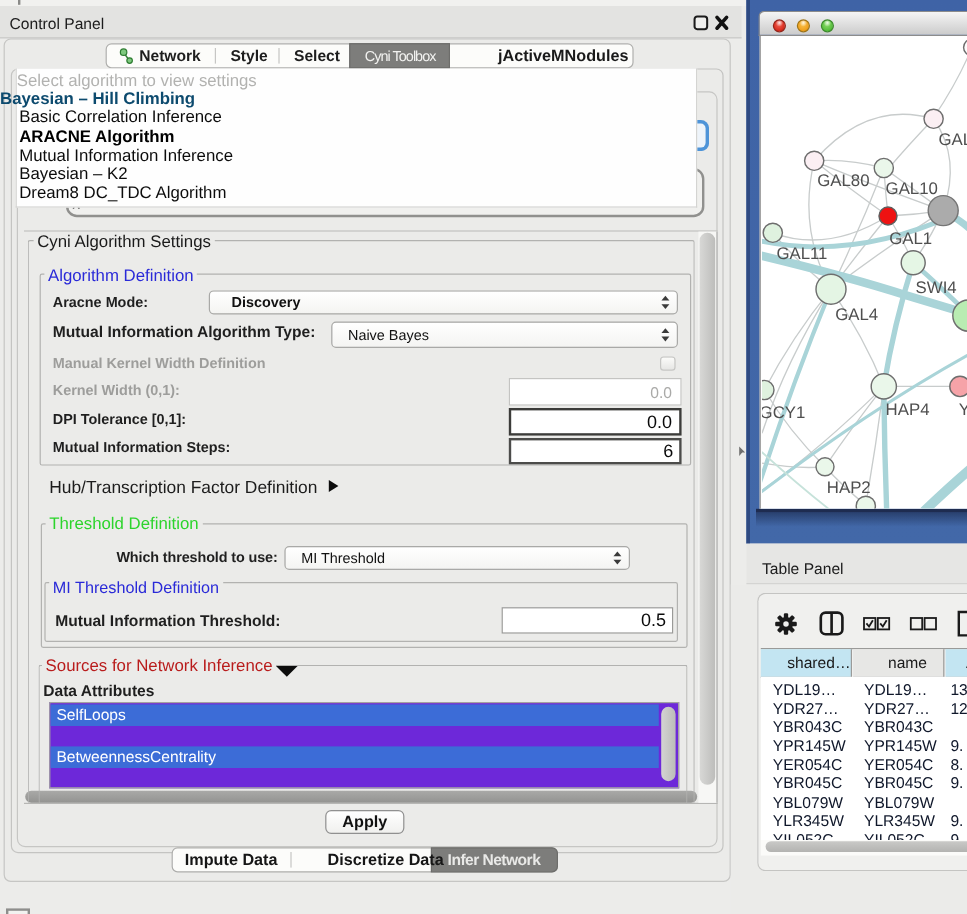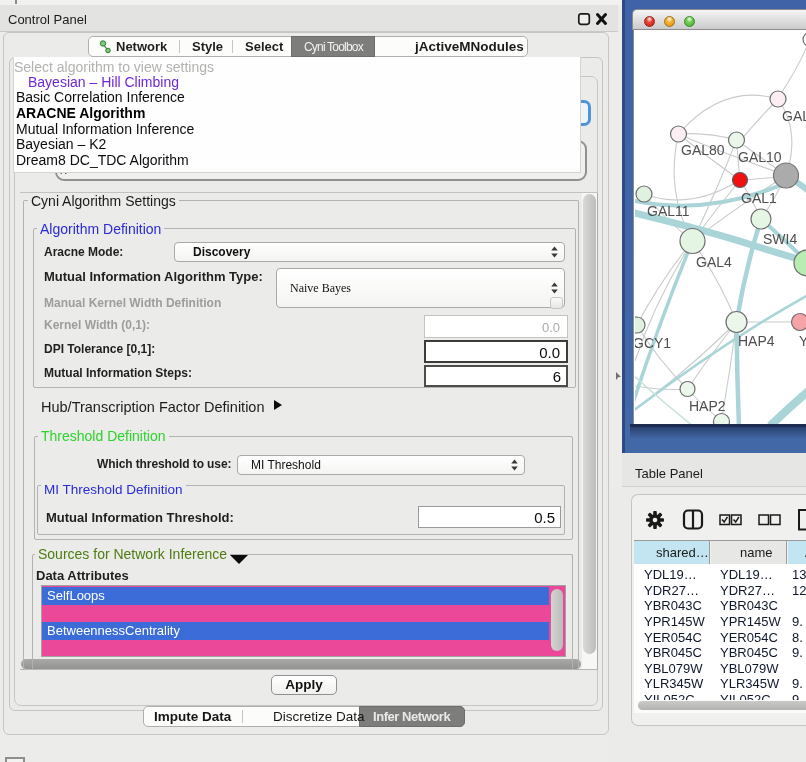--- a/index.html
+++ b/index.html
@@ -45,21 +45,21 @@
   <circle cx="9" cy="10.5" r="2.3" fill="#7ec97e" stroke="#2e7d32" stroke-width="1"></circle>
 </svg>
 <div class="abs" style="left:116px;top:40px;font-size:13px;font-weight:bold;color:#1e1e1e;line-height:14px;">Network</div>
 <div class="abs" style="left:192px;top:40px;font-size:13px;font-weight:bold;color:#1e1e1e;line-height:14px;">Style</div>
 <div class="abs" style="left:245px;top:40px;font-size:13px;font-weight:bold;color:#1e1e1e;line-height:14px;">Select</div>
 <div class="abs" style="left:304px;top:41px;font-size:12px;color:#f2f2f0;line-height:13px;letter-spacing:-0.8px;">Cyni Toolbox</div>
 <div class="abs" style="left:415px;top:40px;font-size:13.5px;font-weight:bold;color:#1a1a1a;line-height:14px;">jActiveMNodules</div>
 
 <div class="abs" style="left:13px;top:57px;width:568px;height:116px;background:#fefefe;border:1px solid #d4d4d2;border-top:none;"></div>
 <div class="abs" style="left:14px;top:60px;width:566px;height:15px;text-align:left;font-size:14px;color:#b2b2b0;line-height:15px;">Select algorithm to view settings</div>
-<div class="abs" style="left:28px;top:75px;font-size:14px;color:#6d28d9;line-height:15.5px;">Bayesian – Hill Climbing</div>
+<div class="abs" style="left:0;top:75px;font-size:14px;color:#0c4a6e;line-height:15.5px;font-weight:bold;">Bayesian – Hill Climbing</div>
 <div class="abs" style="left:16px;top:90px;font-size:14px;color:#0c0c0c;line-height:15.5px;">Basic Correlation Inference</div>
 <div class="abs" style="left:16px;top:106px;font-size:14px;font-weight:bold;color:#000;line-height:15.5px;">ARACNE Algorithm</div>
 <div class="abs" style="left:16px;top:122px;font-size:14px;color:#0c0c0c;line-height:15.5px;">Mutual Information Inference</div>
 <div class="abs" style="left:16px;top:137px;font-size:14px;color:#0c0c0c;line-height:15.5px;">Bayesian – K2</div>
 <div class="abs" style="left:16px;top:153px;font-size:14px;color:#0c0c0c;line-height:15.5px;">Dream8 DC_TDC Algorithm</div>
 
 <div class="abs" style="left:20px;top:192px;width:578px;height:1px;background:#c2c2c0;"></div>
 <div class="abs" style="left:20px;top:669px;width:578px;height:1px;background:#b6b6b4;"></div>
 
 <div class="abs" style="left:582px;top:193px;width:16px;height:476px;background:#f7f7f5;border-right:1px solid #aaaaa8;"></div>
@@ -75,21 +75,21 @@
 
 <div class="lbl" style="left:44px;top:245px;">Aracne Mode:</div>
 <div class="combo" style="left:174px;top:242px;width:391px;height:20px;font-weight:bold;">
   <span class="ctext" style="left:18px;">Discovery</span>
   <svg width="11" height="16" viewBox="0 0 11 16">
       <path d="M5.5 2.5 L8.8 6.5 H2.2 Z" fill="#3a3a3a"></path>
       <path d="M5.5 13.5 L2.2 9.5 H8.8 Z" fill="#3a3a3a"></path>
     </svg>
 </div>
 <div class="lbl" style="left:44px;top:270px;font-size:13px;letter-spacing:0;">Mutual Information Algorithm Type:</div>
-<div class="combo" style="left:276px;top:268px;width:289px;height:40px;font-family:Liberation Serif, serif;">
+<div class="combo" style="left:276px;top:268px;width:289px;height:22px;">
   <span class="ctext">Naive Bayes</span>
   <svg width="11" height="16" viewBox="0 0 11 16">
       <path d="M5.5 2.5 L8.8 6.5 H2.2 Z" fill="#3a3a3a"></path>
       <path d="M5.5 13.5 L2.2 9.5 H8.8 Z" fill="#3a3a3a"></path>
     </svg>
 </div>
 <div class="lbl dis" style="left:44px;top:296px;">Manual Kernel Width Definition</div>
 <div class="abs" style="left:550px;top:297px;width:13px;height:12px;background:linear-gradient(#fbfbf9,#e6e6e4);border:1px solid #c6c6c4;border-radius:3px;"></div>
 <div class="lbl dis" style="left:44px;top:318px;">Kernel Width (0,1):</div>
 <div class="field" style="left:424px;top:315px;width:144px;height:23px;border:1px solid #c4c4c2;">
@@ -118,37 +118,37 @@
     </svg>
 </div>
 <div class="group" style="left:37px;top:485px;width:528px;height:50px;"></div>
 <div class="abs" style="left:41px;top:482px;background:#ebebe9;padding:0 3px;font-size:13.5px;color:#2a2ad8;line-height:15px;">MI Threshold Definition</div>
 <div class="lbl" style="left:46px;top:511px;font-size:13px;">Mutual Information Threshold:</div>
 <div class="field" style="left:418px;top:506px;width:143px;height:22px;border:1px solid #9a9a98;">
     <span class="fin">0.5</span>
   </div>
 
 <div class="group" style="left:32px;top:554px;width:541px;height:116px;border-bottom:none;"></div>
-<div class="abs" style="left:35px;top:547px;background:#ebebe9;padding:0 3px;font-size:14px;color:#4d7c0f;line-height:15px;">Sources for Network Inference</div>
+<div class="abs" style="left:35px;top:547px;background:#ebebe9;padding:0 3px;font-size:14px;color:#b91c1c;line-height:15px;">Sources for Network Inference</div>
 <div class="abs" style="left:230px;top:555px;width:0;height:0;border-top:9px solid #0c0c0c;border-left:9.5px solid transparent;border-right:9.5px solid transparent;"></div>
 <div class="lbl" style="left:36px;top:569px;font-size:13px;">Data Attributes</div>
 
-<div class="abs" style="left:41px;top:585px;width:525px;height:72px;background:#ec4899;border:1px solid #a2a2a0;overflow:hidden;">
+<div class="abs" style="left:41px;top:585px;width:525px;height:72px;background:#6d28d9;border:1px solid #a2a2a0;overflow:hidden;">
   <div style="position:absolute;left:0;top:1px;width:507px;height:17.5px;background:#3c6cd7;color:#fff;font-size:13px;line-height:17.5px;padding-left:5px;">SelfLoops</div>
   <div style="position:absolute;left:0;top:36px;width:507px;height:17.5px;background:#3c6cd7;color:#fff;font-size:13px;line-height:17.5px;padding-left:5px;">BetweennessCentrality</div>
   <div style="position:absolute;left:509px;top:3px;width:12px;height:62px;background:linear-gradient(90deg,#d4d4d2,#bbbbb9);border-radius:6px;"></div>
 </div>
 
 <div class="abs" style="left:271px;top:675px;width:66px;height:20px;background:linear-gradient(#ffffff,#f0f0ee);border:1px solid #909090;border-radius:5px;text-align:center;font-size:13.5px;font-weight:bold;color:#111;line-height:18px;">Apply</div>
 
 <div class="abs" style="left:143px;top:706px;width:322px;height:21px;background:#fcfcfa;border:1px solid #aeaeac;border-radius:5px;"></div>
 <div class="abs" style="left:359px;top:706px;width:106px;height:21px;background:#7d7d7b;border:1px solid #6d6d6b;border-radius:0 5px 5px 0;"></div>
 <div class="abs" style="left:242px;top:710px;width:1px;height:13px;background:#c6c6c4;"></div>
 <div class="abs" style="left:154px;top:710px;font-size:13.5px;font-weight:bold;color:#161616;line-height:14px;">Impute Data</div>
-<div class="abs" style="left:256px;top:710px;font-size:13.5px;font-weight:normal;color:#161616;line-height:14px;padding-left:17px;">Discretize Data</div>
+<div class="abs" style="left:256px;top:710px;font-size:13.5px;font-weight:bold;color:#161616;line-height:14px;padding-left:17px;">Discretize Data</div>
 <div class="abs" style="left:373px;top:710px;font-size:13px;font-weight:bold;color:#e9e9e7;line-height:14px;letter-spacing:-0.45px;">Infer Network</div>
 
 <div class="abs" style="left:5px;top:757px;width:20px;height:10px;background:#f2f2f0;border:2px solid #8e8e8c;"></div>
 
 <div class="abs" style="left:622px;top:0;width:184px;height:453px;background:linear-gradient(#3f63a6,#4268a8);"></div>
 <div class="abs" style="left:622px;top:0;width:3px;height:453px;background:#2e4a82;"></div>
 <div class="abs" style="left:630px;top:424px;width:176px;height:3px;background:#1e2c50;"></div>
 <div class="abs" style="left:630px;top:427px;width:176px;height:12px;background:linear-gradient(rgba(16,26,54,0.5),rgba(22,34,66,0));"></div>
 
 <div class="abs" style="left:632px;top:9px;width:174px;height:21px;background:linear-gradient(#f5f5f5,#cbcbcb);border:1px solid #8c8c8c;border-right:none;border-radius:5px 0 0 0;"></div>

